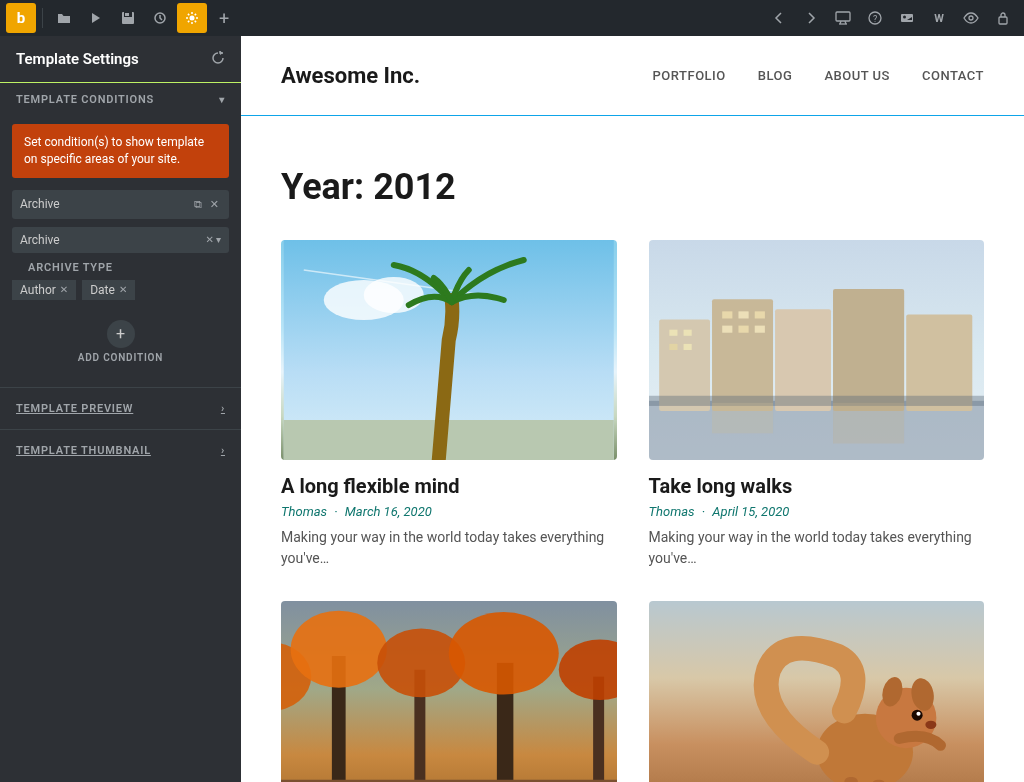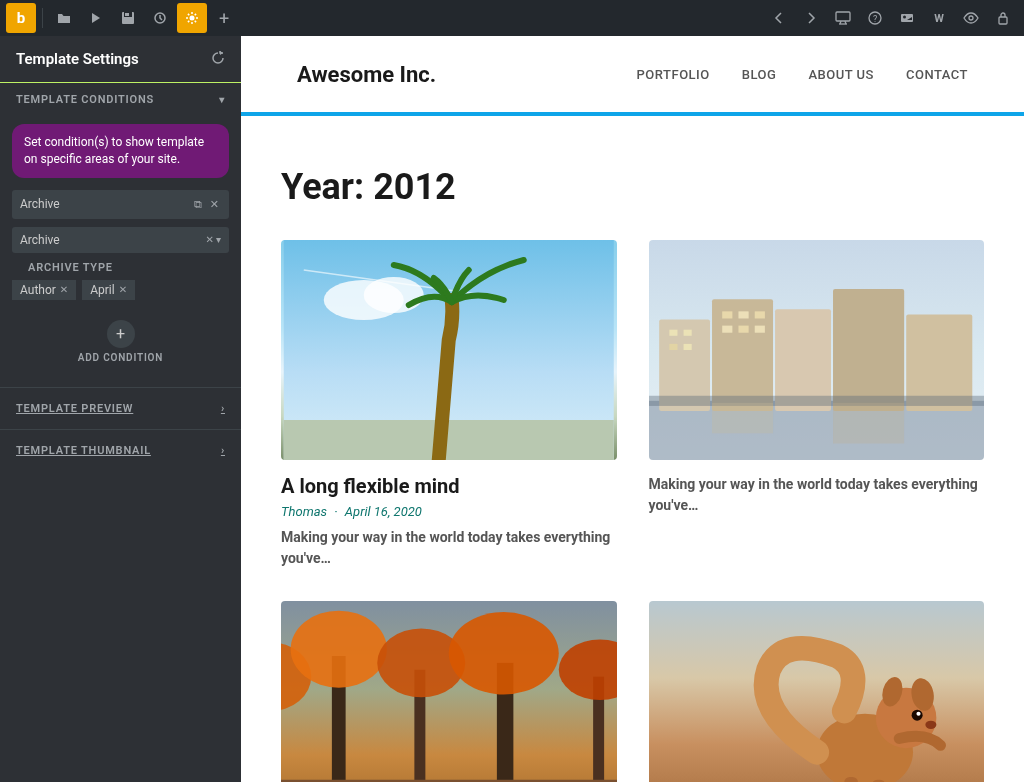--- a/index.html
+++ b/index.html
@@ -79,25 +79,25 @@
       font-weight: 600;
       letter-spacing: 0.8px;
       text-transform: uppercase;
     }
     .accordion-chevron { font-size: 10px; }
 
     .accordion-content { padding: 8px 12px 16px; }
 
     
     .conditions-info {
-      background: #701a75;
+      background: #c2410c;
       color: #fff;
       font-size: 12px;
       padding: 10px 12px;
-      border-radius: 12px;
+      border-radius: 3px;
       margin-bottom: 12px;
       line-height: 1.4;
     }
 
     .condition-row {
       background: #3c4348;
       border-radius: 3px;
       margin-bottom: 8px;
       padding: 6px 8px;
       display: flex;
@@ -198,23 +198,23 @@
     .website-preview {
       background: #fff;
       min-height: 100%;
     }
 
     
     .site-nav {
       display: flex;
       align-items: center;
       justify-content: space-between;
-      padding: 0 56px;
+      padding: 0 40px;
       height: 80px;
-      border-bottom: 4px solid #0ea5e9;
+      border-bottom: 1px solid #0ea5e9;
       background: #fff;
     }
     .site-logo {
       font-size: 22px;
       font-weight: 700;
       color: #1a1a1a;
     }
     .nav-links { display: flex; gap: 32px; }
     .nav-link {
       color: #555;
@@ -262,21 +262,20 @@
     .blog-meta {
       color: #aaa;
       font-size: 13px;
       margin-bottom: 8px;
     }
     .blog-meta span { color: #0f766e; font-style: italic; }
     .blog-excerpt {
       color: #555;
       font-size: 14px;
       line-height: 1.5;
-      font-weight: bold;
     }
 
     
     .img-palm {
       background: linear-gradient(180deg, #87ceeb 0%, #b8e4f7 40%, #e8f4fb 60%, #c8d8c0 80%, #7a8f6a 100%);
       width: 100%; height: 100%;
       position: relative;
       display: flex; align-items: flex-end; justify-content: center;
     }
 
@@ -405,21 +404,21 @@
             <span>▾</span>
           </div>
         </div>
         <div class="archive-type-label">Archive Type</div>
         <div class="tags-row">
           <div class="tag">
             <span>Author</span>
             <span class="tag-close">✕</span>
           </div>
           <div class="tag">
-            <span>April</span>
+            <span>Date</span>
             <span class="tag-close">✕</span>
           </div>
         </div>
         <div class="add-condition-area">
           <div class="add-btn">+</div>
           <span class="add-label">ADD CONDITION</span>
         </div>
       </div>
     </div>
 
@@ -490,21 +489,21 @@
                   <path d="M168 62 Q150 50 125 65" stroke="#2d7a1e" stroke-width="6" fill="none" stroke-linecap="round"></path>
                   <path d="M168 62 Q175 40 185 30" stroke="#2d7a1e" stroke-width="6" fill="none" stroke-linecap="round"></path>
                   <path d="M168 62 Q160 45 150 38" stroke="#2d7a1e" stroke-width="6" fill="none" stroke-linecap="round"></path>
                 </svg>
               </div>
             </div>
             <div class="blog-title">A long flexible mind</div>
             <div class="blog-meta">
               <span>Thomas</span>
               <span class="meta-dot">·</span>
-              <span>April 16, 2020</span>
+              <span>March 16, 2020</span>
             </div>
             <div class="blog-excerpt">Making your way in the world today takes everything you've…</div>
           </div>
 
           <div class="blog-card">
             <div class="blog-image">
               <div style="width:100%;height:100%;position:relative;overflow:hidden;">
                 <svg width="100%" height="100%" viewBox="0 0 330 220" preserveAspectRatio="xMidYMid slice">
                   <defs>
                     <linearGradient id="citysky" x1="0" y1="0" x2="0" y2="1">
@@ -533,20 +532,26 @@
                   <rect x="72" y="86" width="10" height="7" fill="#f5e8c0" opacity="0.8"></rect>
                   <rect x="88" y="86" width="10" height="7" fill="#f0e0b0" opacity="0.8"></rect>
                   <rect x="104" y="86" width="10" height="7" fill="#f5e8c0" opacity="0.8"></rect>
 
                   <rect x="0" y="155" width="330" height="10" fill="#5a6a78" opacity="0.4"></rect>
 
                   <rect x="62" y="162" width="60" height="30" fill="#c8b898" opacity="0.3"></rect>
                   <rect x="181" y="162" width="70" height="40" fill="#c0b090" opacity="0.3"></rect>
                 </svg>
               </div>
+            </div>
+            <div class="blog-title">Take long walks</div>
+            <div class="blog-meta">
+              <span>Thomas</span>
+              <span class="meta-dot">·</span>
+              <span>April 15, 2020</span>
             </div>
             <div class="blog-excerpt">Making your way in the world today takes everything you've…</div>
           </div>
 
           <div class="blog-card">
             <div class="blog-image">
               <div style="width:100%;height:100%;position:relative;overflow:hidden;">
                 <svg width="100%" height="100%" viewBox="0 0 330 160" preserveAspectRatio="xMidYMid slice">
                   <defs>
                     <linearGradient id="autumnsky" x1="0" y1="0" x2="0" y2="1">

